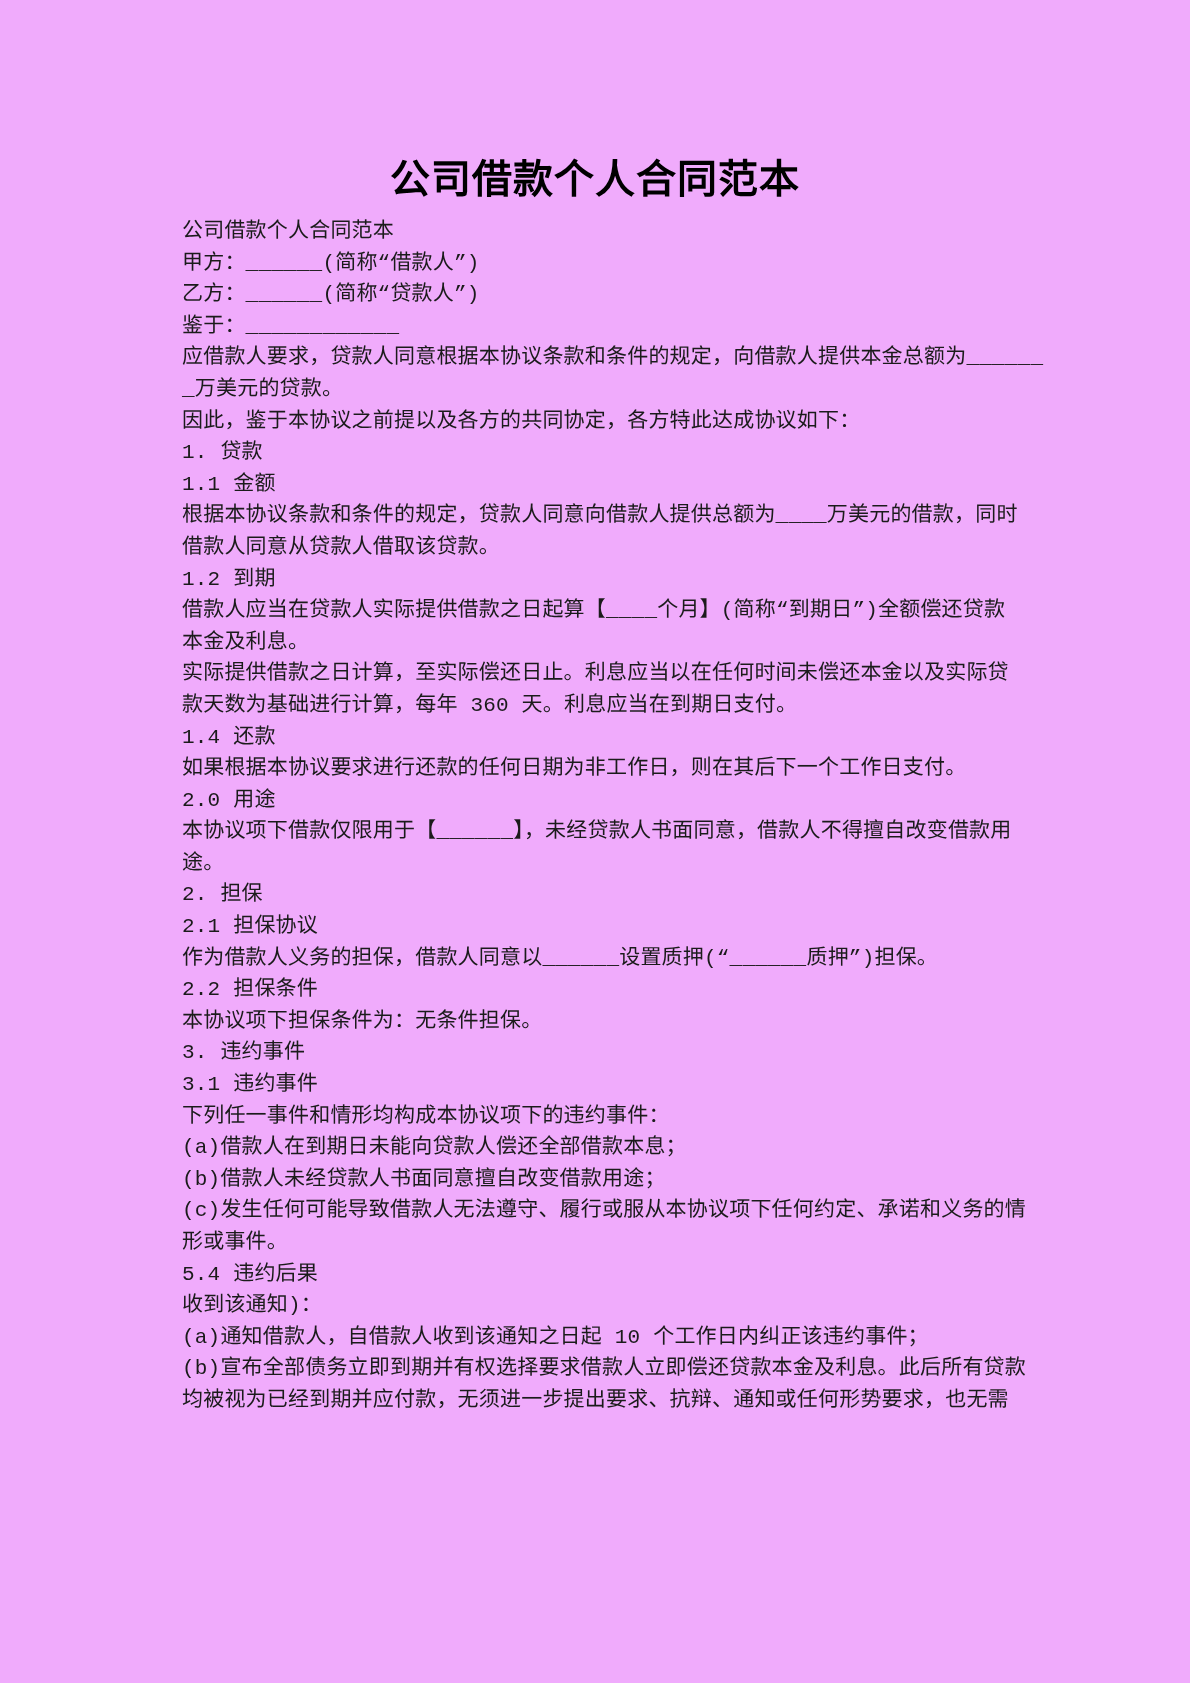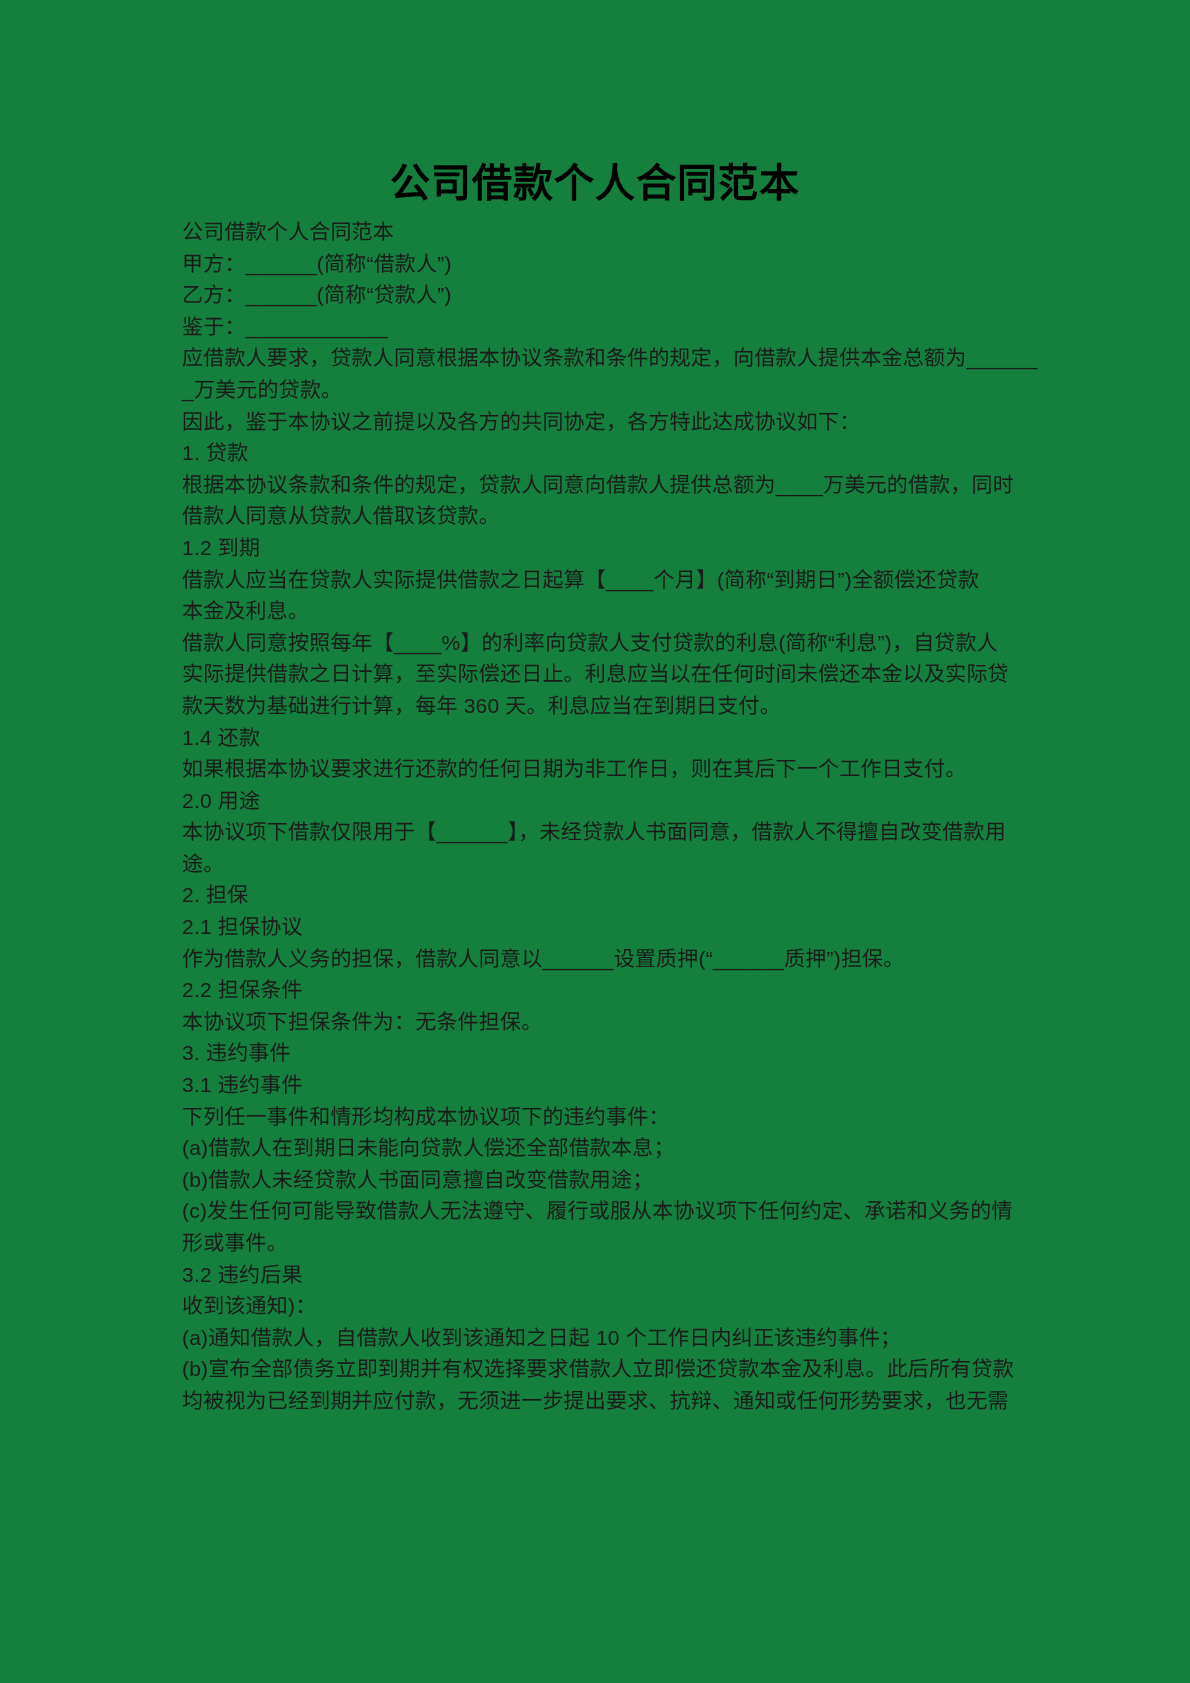--- a/index.html
+++ b/index.html
@@ -4,23 +4,23 @@
 <style>
   html, body {
     margin: 0;
     padding: 0;
     background: #ffffff;
   }
   .page {
     position: relative;
     width: 1190px;
     height: 1683px;
-    background: #15803d;
+    background: #f0abfc;
     overflow: hidden;
-    font-family: Liberation Sans, sans-serif;
+    font-family: Liberation Mono, monospace;
     color: #1b1b1b;
   }
   .doc-title {
     margin: 0;
     padding-top: 158px;
     text-align: center;
     font-size: 40px;
     line-height: 50px;
     font-weight: 700;
     letter-spacing: 1px;
@@ -45,44 +45,44 @@
   <h1 class="doc-title">公司借款个人合同范本</h1>
   <div class="doc-body" id="doc-body">
       <div class="doc-line">公司借款个人合同范本</div>
       <div class="doc-line">甲方：______(简称“借款人”)</div>
       <div class="doc-line">乙方：______(简称“贷款人”)</div>
       <div class="doc-line">鉴于：____________</div>
       <div class="doc-line">应借款人要求，贷款人同意根据本协议条款和条件的规定，向借款人提供本金总额为______</div>
       <div class="doc-line">_万美元的贷款。</div>
       <div class="doc-line">因此，鉴于本协议之前提以及各方的共同协定，各方特此达成协议如下：</div>
       <div class="doc-line">1. 贷款</div>
+      <div class="doc-line">1.1 金额</div>
       <div class="doc-line">根据本协议条款和条件的规定，贷款人同意向借款人提供总额为____万美元的借款，同时</div>
       <div class="doc-line">借款人同意从贷款人借取该贷款。</div>
       <div class="doc-line">1.2 到期</div>
       <div class="doc-line">借款人应当在贷款人实际提供借款之日起算【____个月】(简称“到期日”)全额偿还贷款</div>
       <div class="doc-line">本金及利息。</div>
-      <div class="doc-line">借款人同意按照每年【____%】的利率向贷款人支付贷款的利息(简称“利息”)，自贷款人</div>
       <div class="doc-line">实际提供借款之日计算，至实际偿还日止。利息应当以在任何时间未偿还本金以及实际贷</div>
       <div class="doc-line">款天数为基础进行计算，每年 360 天。利息应当在到期日支付。</div>
       <div class="doc-line">1.4 还款</div>
       <div class="doc-line">如果根据本协议要求进行还款的任何日期为非工作日，则在其后下一个工作日支付。</div>
       <div class="doc-line">2.0 用途</div>
       <div class="doc-line">本协议项下借款仅限用于【______】，未经贷款人书面同意，借款人不得擅自改变借款用</div>
       <div class="doc-line">途。</div>
       <div class="doc-line">2. 担保</div>
       <div class="doc-line">2.1 担保协议</div>
       <div class="doc-line">作为借款人义务的担保，借款人同意以______设置质押(“______质押”)担保。</div>
       <div class="doc-line">2.2 担保条件</div>
       <div class="doc-line">本协议项下担保条件为：无条件担保。</div>
       <div class="doc-line">3. 违约事件</div>
       <div class="doc-line">3.1 违约事件</div>
       <div class="doc-line">下列任一事件和情形均构成本协议项下的违约事件：</div>
       <div class="doc-line">(a)借款人在到期日未能向贷款人偿还全部借款本息；</div>
       <div class="doc-line">(b)借款人未经贷款人书面同意擅自改变借款用途；</div>
       <div class="doc-line">(c)发生任何可能导致借款人无法遵守、履行或服从本协议项下任何约定、承诺和义务的情</div>
       <div class="doc-line">形或事件。</div>
-      <div class="doc-line">3.2 违约后果</div>
+      <div class="doc-line">5.4 违约后果</div>
       <div class="doc-line">收到该通知)：</div>
       <div class="doc-line">(a)通知借款人，自借款人收到该通知之日起 10 个工作日内纠正该违约事件；</div>
       <div class="doc-line">(b)宣布全部债务立即到期并有权选择要求借款人立即偿还贷款本金及利息。此后所有贷款</div>
       <div class="doc-line">均被视为已经到期并应付款，无须进一步提出要求、抗辩、通知或任何形势要求，也无需</div>
     </div>
 </div>
 
 </body></html>

